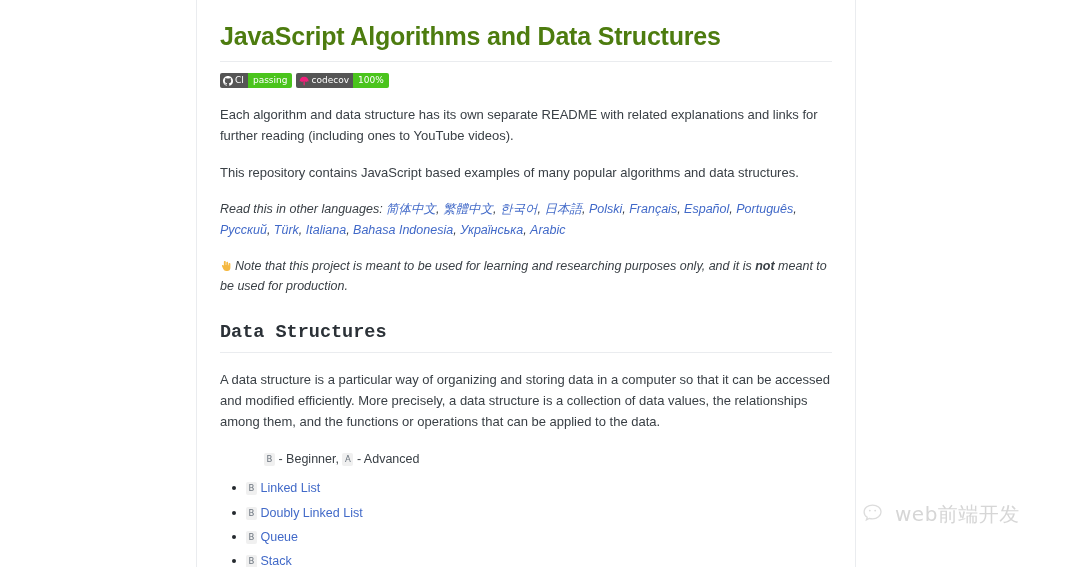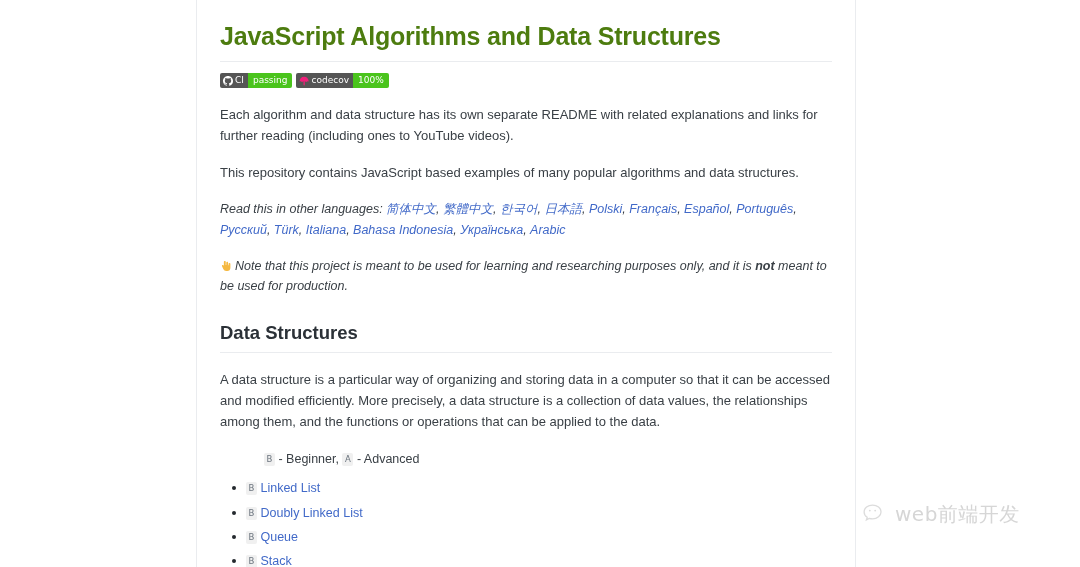--- a/index.html
+++ b/index.html
@@ -46,20 +46,21 @@
     border-bottom: 1px solid #eaecef;
   }
   h2.doc-h2 {
     margin: 25px 0 0 0;
     padding: 0 0 7px 0;
     font-size: 18.5px;
     line-height: 1.25;
     font-weight: 700;
     color: #2b3137;
     border-bottom: 1px solid #eaecef;
+    font-family: Liberation Mono, monospace;
   }
 
   
   .badge-row { margin-top: 11px; display: flex; gap: 4px; align-items: flex-start; }
   .badge {
     display: inline-flex; align-items: stretch;
     height: 15px; border-radius: 2px; overflow: hidden;
     font-size: 9px; line-height: 15px;
     font-family: "DejaVu Sans", sans-serif;
     color: #ffffff;

